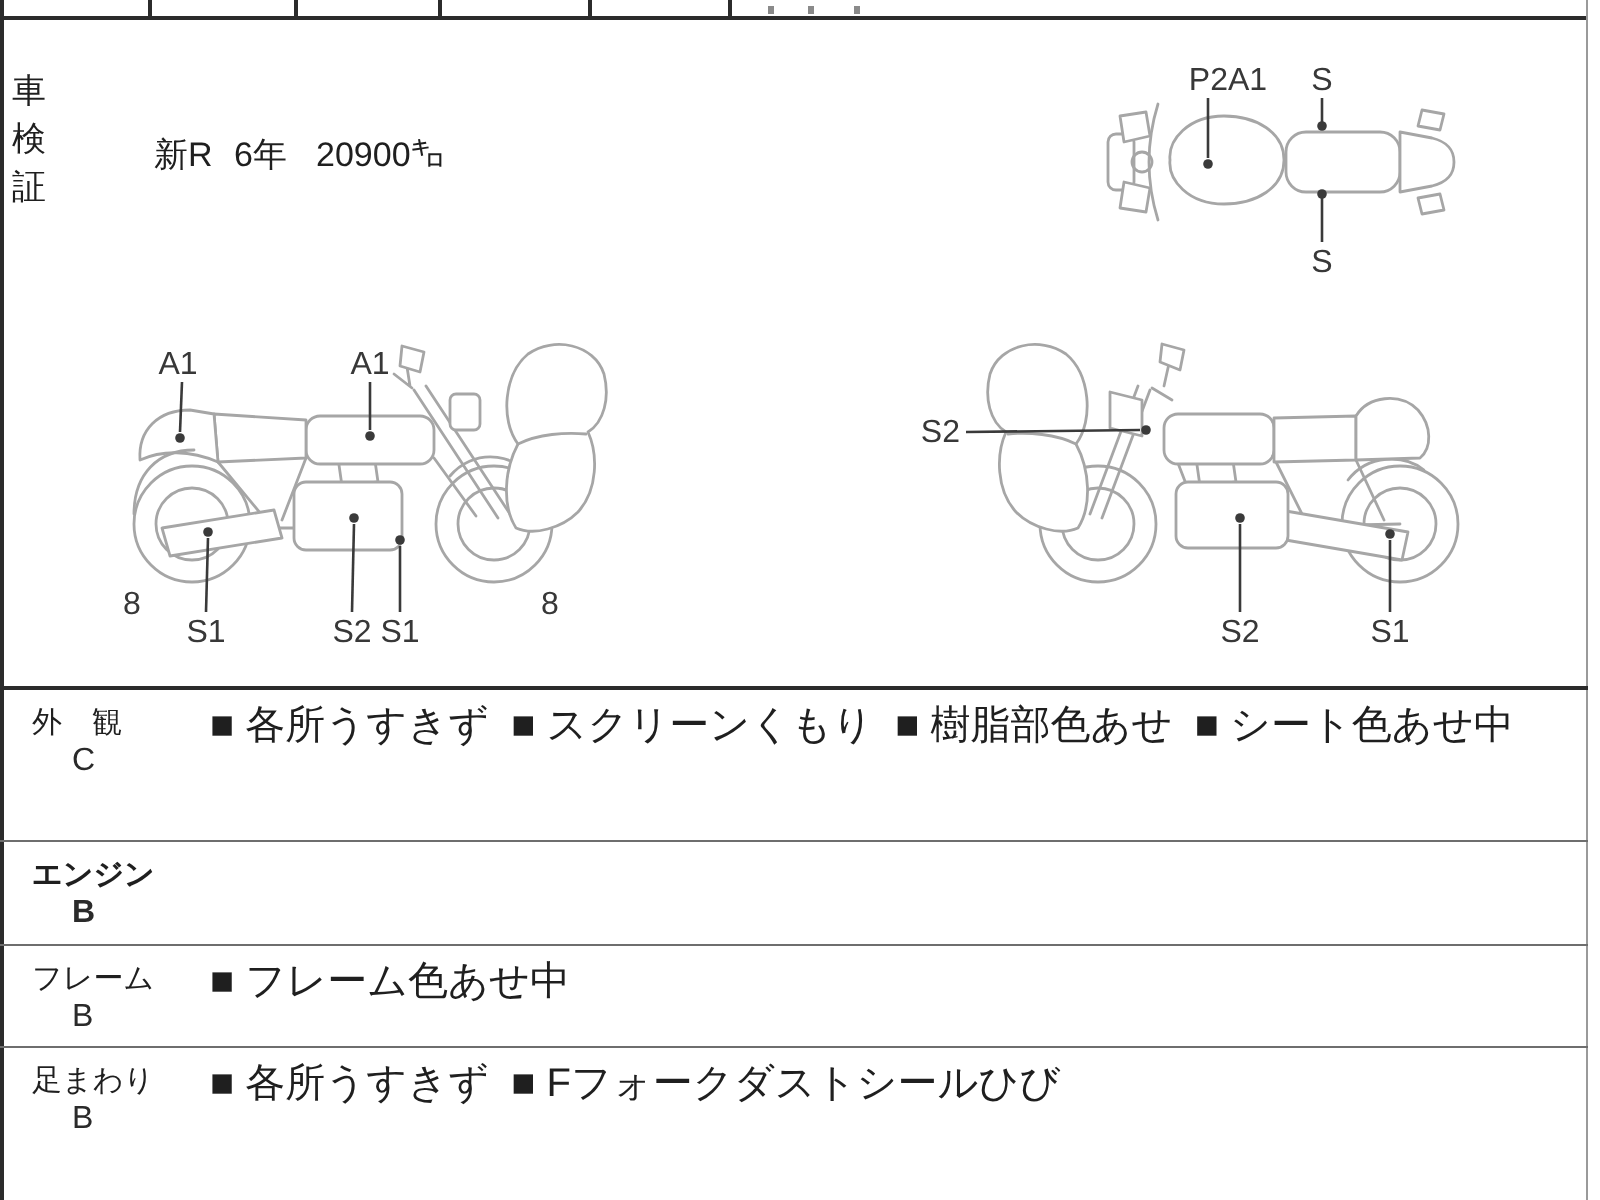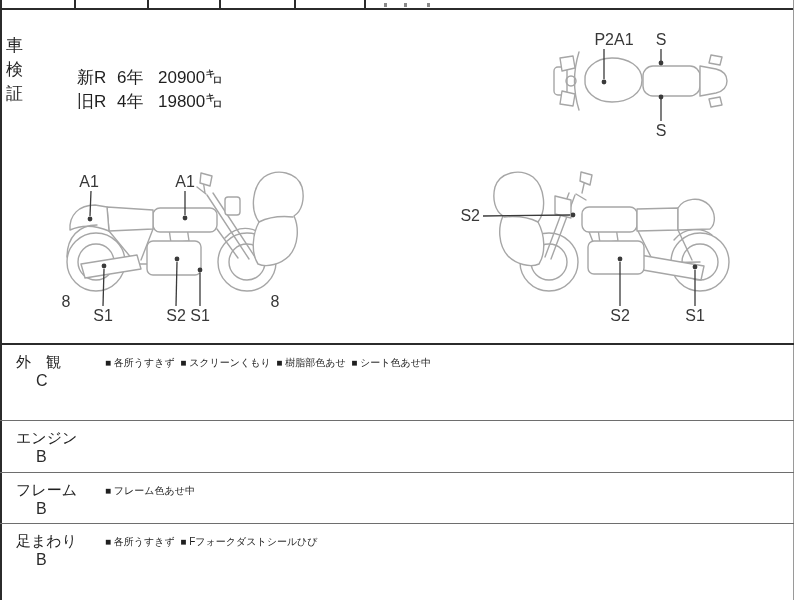--- a/index.html
+++ b/index.html
@@ -33,26 +33,26 @@
   .bike{stroke:#a6a6a6;stroke-width:1.4;fill:#ffffff;stroke-linejoin:round;stroke-linecap:round;}
   .bike-nofill{stroke:#a6a6a6;stroke-width:1.4;fill:none;stroke-linejoin:round;stroke-linecap:round;}
   .leader{stroke:#3a3a3a;stroke-width:1.3;fill:none;}
   .dot{fill:#3a3a3a;stroke:none;}
 
   
   #sections{position:absolute;left:0;top:343px;width:794px;border-radius:31px;}
   .section-row{position:relative;width:100%;box-sizing:border-box;border-top:1px solid #6e6e6e;}
   .section-row:first-child{border-top:2px solid #2b2b2b;}
   .section-row:nth-child(1){height:77px;}
-  .section-row:nth-child(2){height:52px;}
+  .section-row:nth-child(2){height:52px;font-weight:bold;}
   .section-row:nth-child(3){height:51px;}
   .section-row:nth-child(4){height:77px;}
   .sec-label{position:absolute;left:16px;top:7px;font-size:15px;line-height:19px;white-space:pre;}
   .sec-grade{position:absolute;left:36px;top:27px;font-size:16px;color:#2a2a2a;}
-  .sec-notes{position:absolute;left:105px;right:26px;top:7px;font-size:10px;line-height:22px;white-space:pre-wrap;}
+  .sec-notes{position:absolute;left:105px;right:26px;top:7px;font-size:20px;line-height:22px;white-space:pre-wrap;}
 </style>
 </head>
 <body>
 
 <div id="sheet">
 
   <div class="top-strip">
     <div class="vline" style="left:74px"></div>
     <div class="vline" style="left:147px"></div>
     <div class="vline" style="left:219px"></div>
@@ -64,21 +64,20 @@
     <div class="hline"></div>
   </div>
 
   <div class="border-left"></div>
   <div class="border-right"></div>
 
   <div class="shaken">
     <span class="lbl">車検証</span>
     <span class="vals">
       <span class="row"><span class="reg">新R</span><span class="yrs">6年</span><span class="odo">20900㌔</span></span>
-      <span class="row"><span class="reg">旧R</span><span class="yrs">4年</span><span class="odo">19800㌔</span></span>
     </span>
   </div>
 
   <svg class="svg-abs" style="left:548px;top:28px" width="185" height="110" viewBox="0 0 185 110">
     <g>
       <rect class="bike" x="6" y="39" width="13" height="28" rx="4"></rect>
       <circle class="bike-nofill" cx="23" cy="53" r="5"></circle>
       <polygon class="bike" points="12,30 25,28 27,40 14,43"></polygon>
       <polygon class="bike" points="12,76 25,78 27,66 14,63"></polygon>
       <path class="bike-nofill" d="M31,24 Q22,53 31,82"></path>

